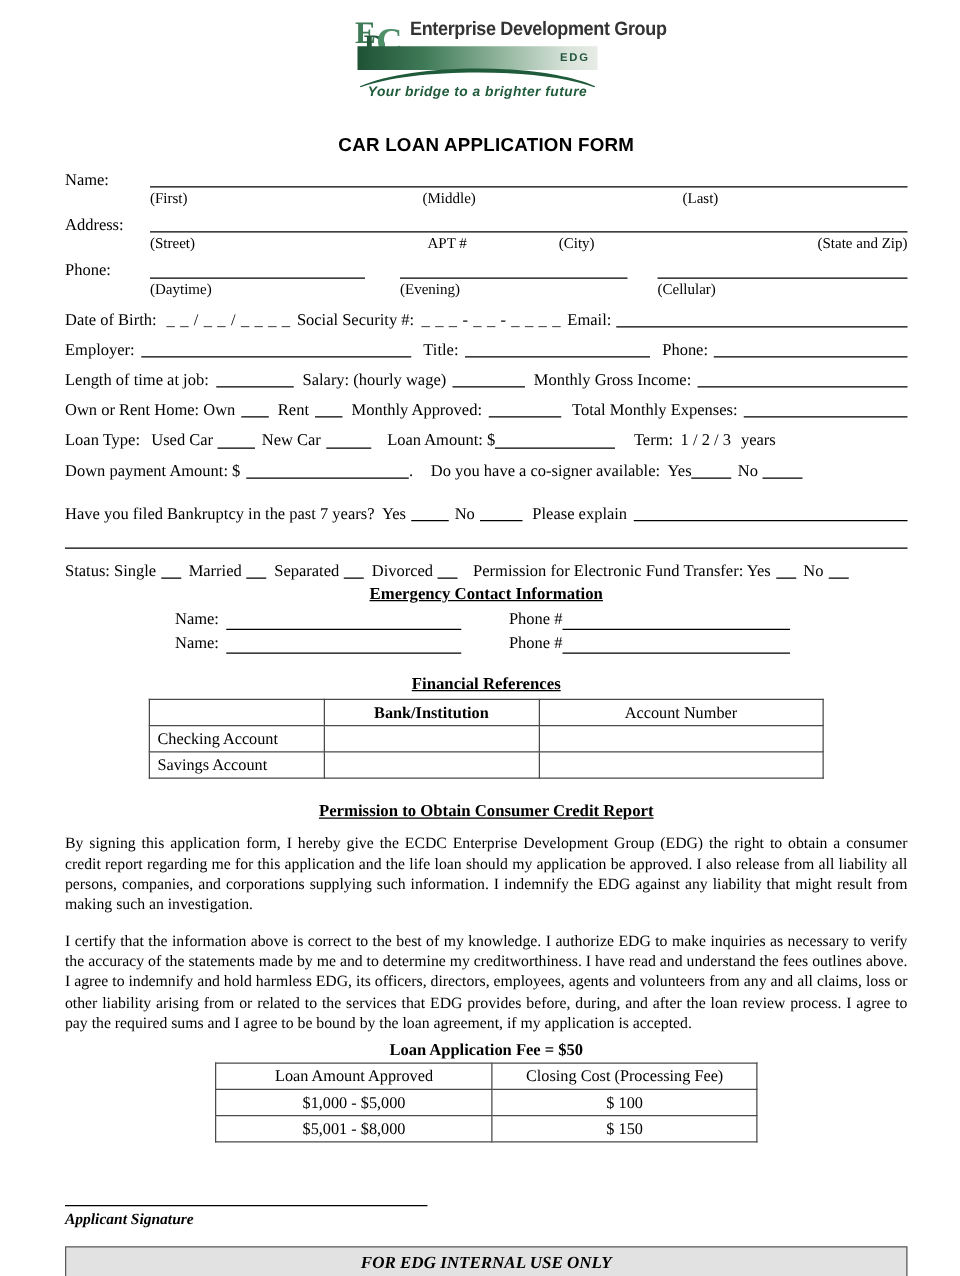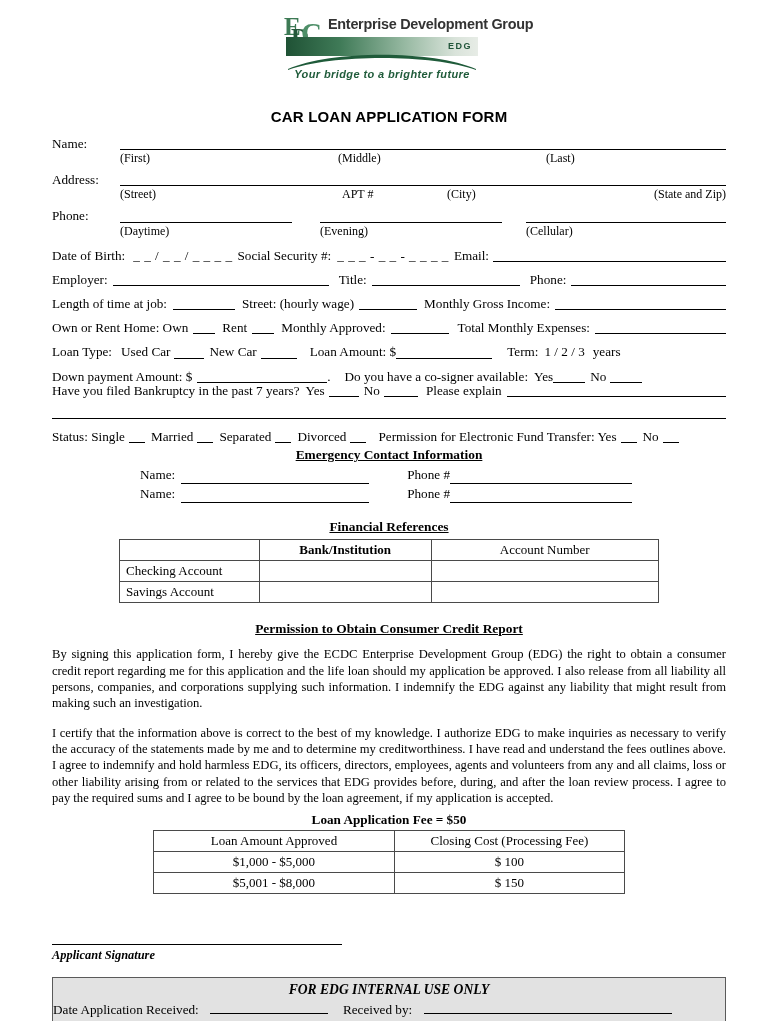--- a/index.html
+++ b/index.html
@@ -169,21 +169,21 @@
     border: 1px solid #4a4a4a;
     padding: 2px 6px;
     font-weight: normal;
     height: 19px;
   }
   .finref { width: 540px; margin: 4px auto 0 auto; }
   .finref td.c1 { width: 140px; }
   .finref td.c2 { width: 172px; text-align: center; font-weight: bold; }
   .finref td.c3 { width: 228px; text-align: center; }
 
-  .feetbl { width: 472px; margin: 2px auto 0 auto; }
+  .feetbl { width: 434px; margin: 2px auto 0 auto; }
   .feetbl th { font-weight: bold; text-align: center; font-size: 13px; }
   .feetbl td { text-align: center; }
   .feetbl .c1 { width: 222px; }
   .feetbl .c2 { width: 212px; }
 
   .para {
     font-size: 12.6px;
     line-height: 1.30;
     text-align: justify;
     margin-top: 9px;
@@ -326,21 +326,21 @@
       <span class="lbl">Phone:</span>
       <span style="width:5px;"></span>
       <span class="rule rule-grow"></span>
     </div>
 
     <div class="row" style="margin-top:11px;">
       <span class="lbl">Length of time at job:</span>
       <span style="width:6px;"></span>
       <span class="rule" style="width:62px;"></span>
       <span style="width:7px;"></span>
-      <span class="lbl">Street: (hourly wage)</span>
+      <span class="lbl">Salary: (hourly wage)</span>
       <span style="width:5px;"></span>
       <span class="rule" style="width:58px;"></span>
       <span style="width:7px;"></span>
       <span class="lbl">Monthly Gross Income:</span>
       <span style="width:5px;"></span>
       <span class="rule rule-grow"></span>
     </div>
 
     <div class="row" style="margin-top:11px;">
       <span class="lbl">Own or Rent Home: Own</span>
@@ -390,21 +390,21 @@
       <span class="lbl">Do you have a co-signer available:</span>
       <span style="width:6px;"></span>
       <span class="lbl">Yes</span>
       <span class="rule" style="width:32px;"></span>
       <span style="width:5px;"></span>
       <span class="lbl">No</span>
       <span style="width:4px;"></span>
       <span class="rule" style="width:32px;"></span>
     </div>
 
-    <div class="row" style="margin-top:1px;">
+    <div class="row" style="margin-top:21px;">
       <span class="lbl">Have you filed Bankruptcy in the past 7 years?</span>
       <span style="width:6px;"></span>
       <span class="lbl">Yes</span>
       <span style="width:4px;"></span>
       <span class="rule" style="width:30px;"></span>
       <span style="width:5px;"></span>
       <span class="lbl">No</span>
       <span style="width:4px;"></span>
       <span class="rule" style="width:34px;"></span>
       <span style="width:8px;"></span>

